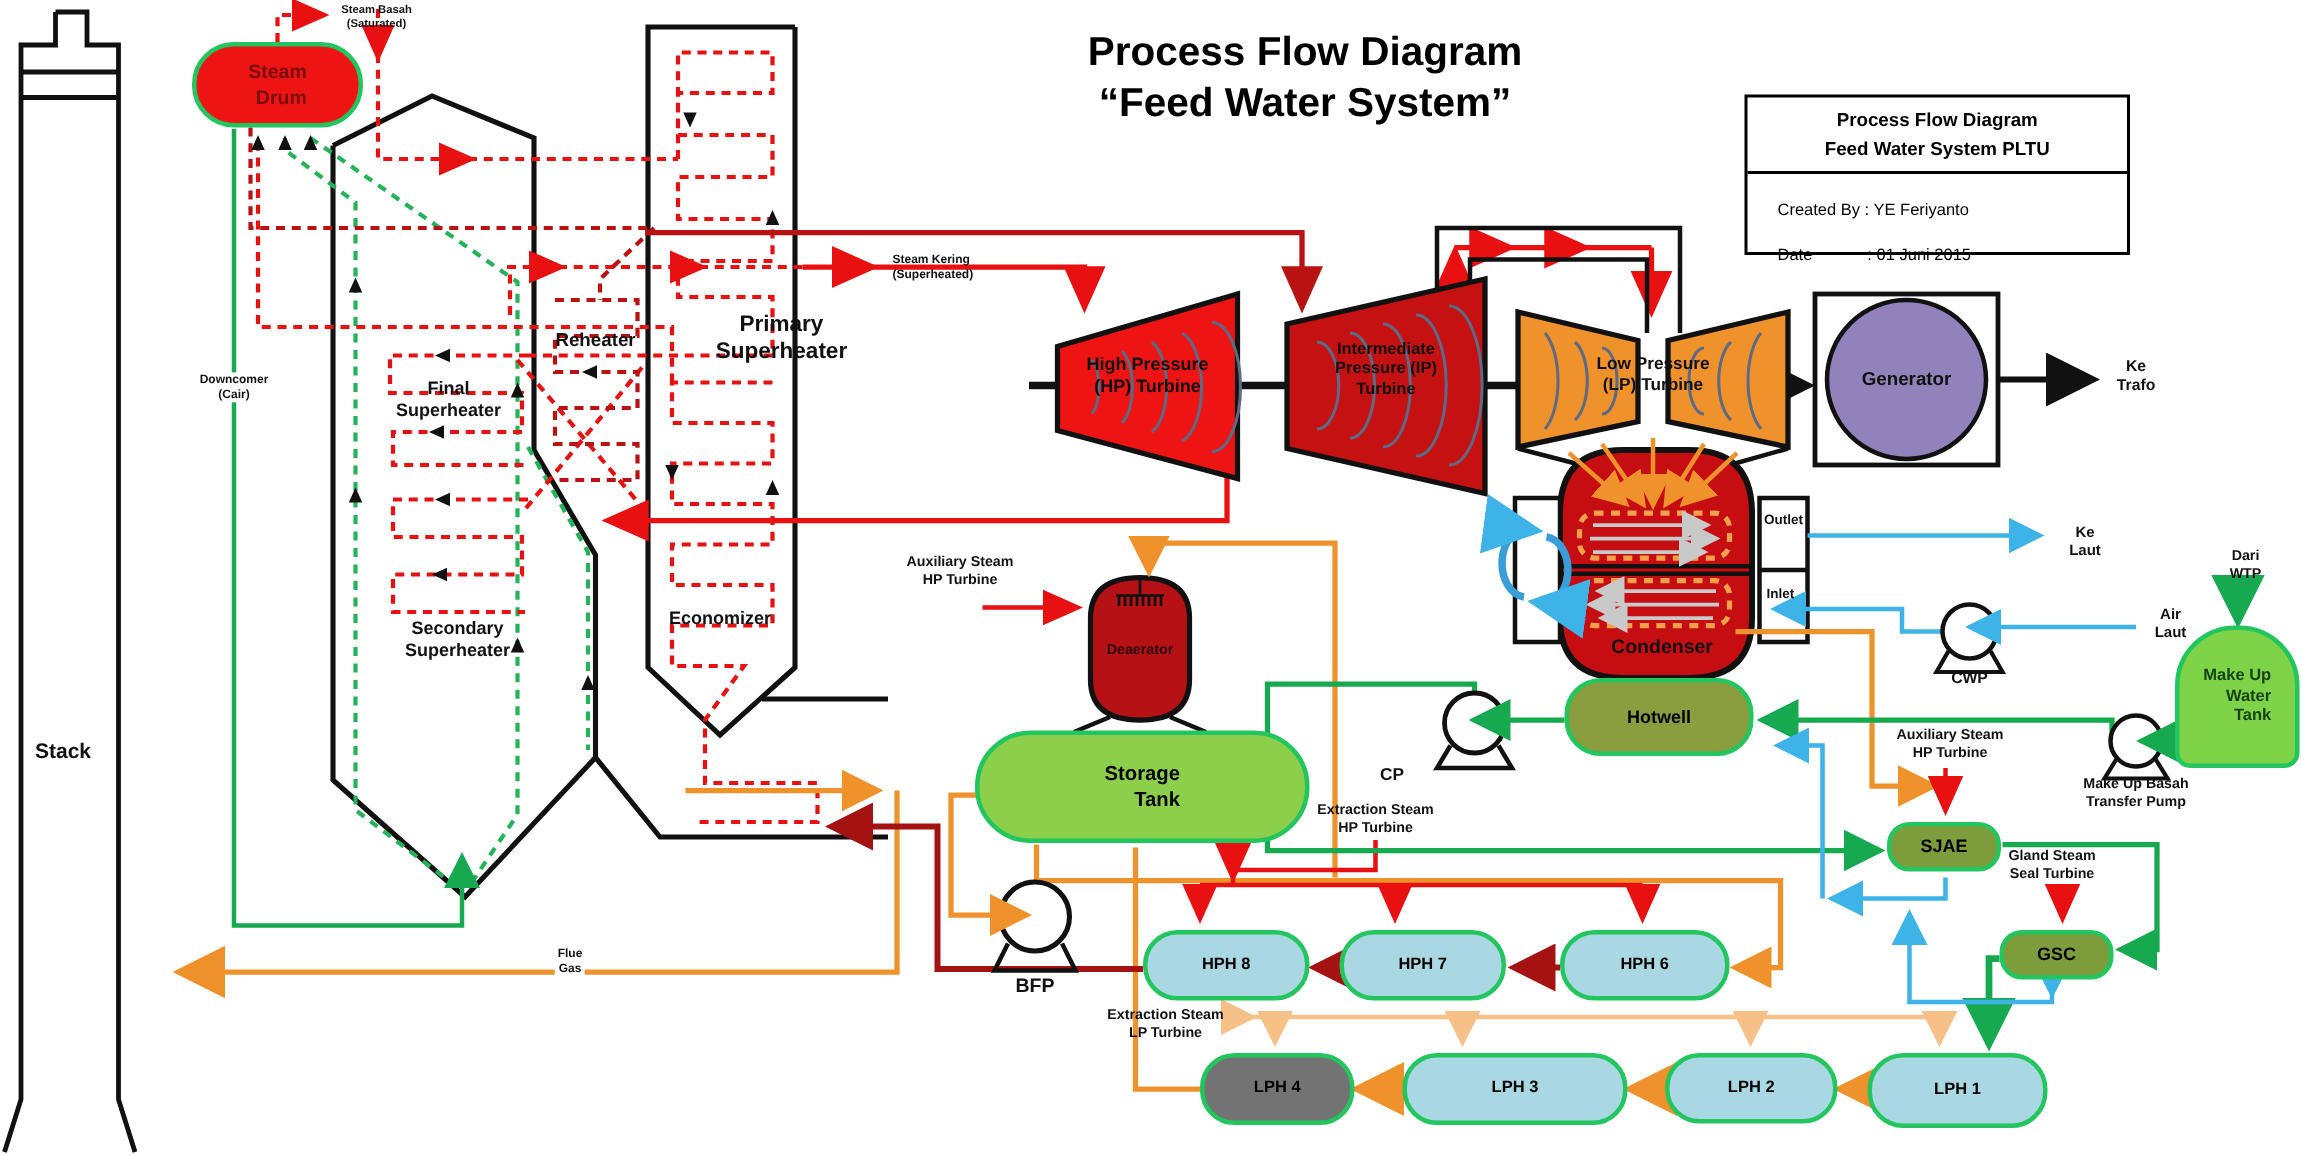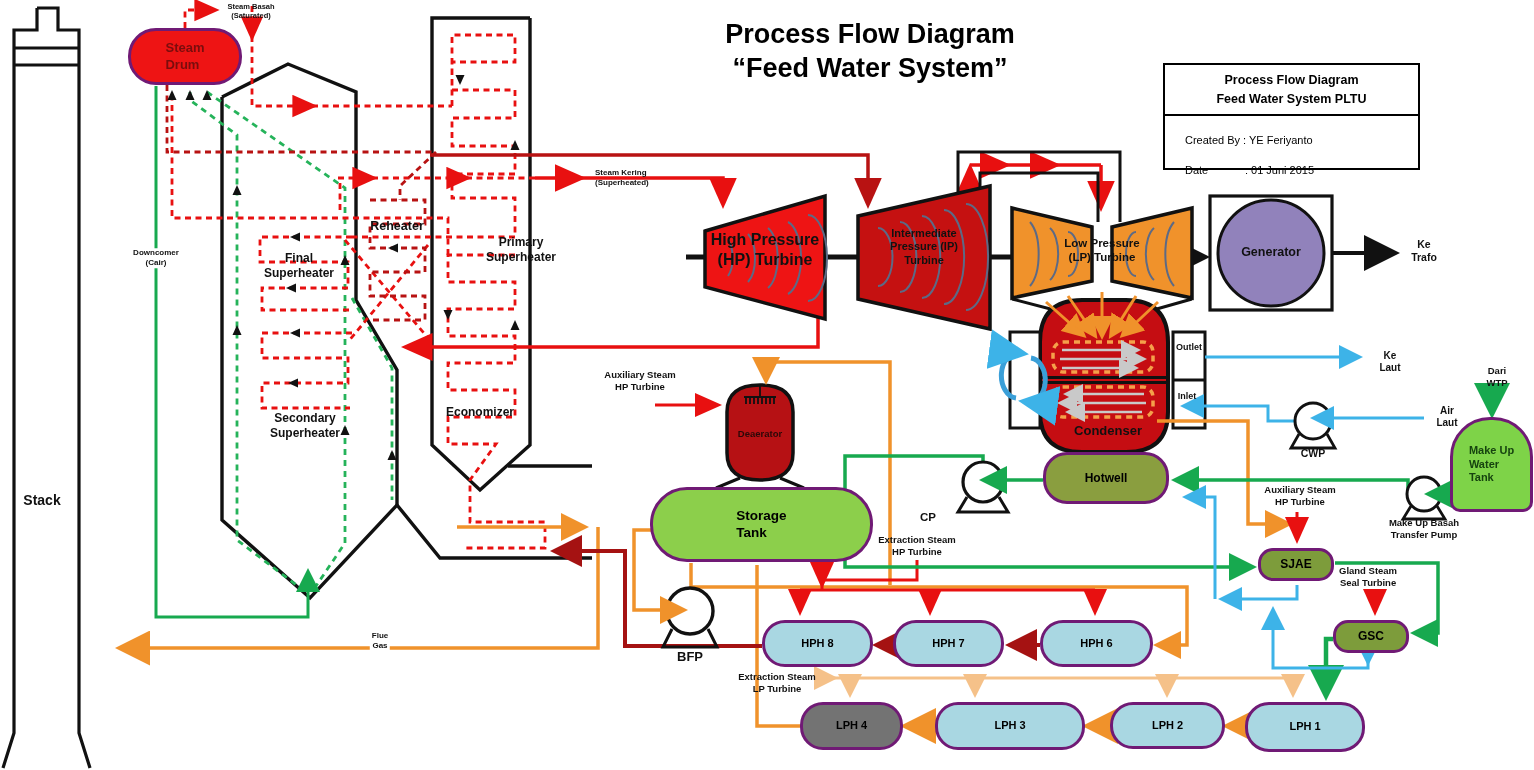--- a/index.html
+++ b/index.html
@@ -4,22 +4,22 @@
 <style>
   html,body{margin:0;padding:0;background:#fff;}
   #canvas{position:relative;width:1534px;height:770px;background:#fff;overflow:hidden;
           font-family:"Liberation Sans",sans-serif;}
   #wires{position:absolute;left:0;top:0;}
   .lbl{position:absolute;transform:translate(-50%,-50%);white-space:pre-line;text-align:center;
        font-weight:bold;color:#111;line-height:1.22;z-index:5;}
   .lbl-left{position:absolute;transform:translate(0,-50%);white-space:pre-line;text-align:left;
        font-weight:bold;color:#111;line-height:1.22;z-index:5;}
   .whitebg{background:#fff;padding:0 2px;}
-  .vessel{position:absolute;border:3px solid #701a75;display:flex;align-items:center;justify-content:center;
-       text-align:left;white-space:pre-line;font-weight:bold;line-height:1.25;z-index:4;box-sizing:border-box;}
+  .vessel{position:absolute;border:3px solid #22c55e;display:flex;align-items:center;justify-content:center;
+       text-align:right;white-space:pre-line;font-weight:bold;line-height:1.25;z-index:4;box-sizing:border-box;}
   .pre{white-space:pre;}
   #title{position:absolute;left:870px;top:52px;transform:translate(-50%,-50%);width:520px;
        text-align:center;font-size:27px;font-weight:bold;white-space:pre-line;line-height:1.25;z-index:5;}
   #legend{position:absolute;left:1163px;top:63px;width:257px;height:107px;border:2.5px solid #000;
        background:#fff;z-index:5;box-sizing:border-box;}
   #legend .ttl{border-bottom:2.5px solid #000;text-align:center;font-weight:bold;font-size:12.5px;
        padding:6px 0 5px 0;white-space:pre-line;line-height:1.5;}
   #legend .row{font-weight:normal;font-size:11px;padding:18px 0 0 20px;}
 </style>
 </head>
@@ -332,29 +332,29 @@
 <div class="lbl" style="left:42px;top:501px;font-size:14px;">Stack</div>
 <div class="lbl" style="left:251px;top:11px;font-size:7.5px;">Steam Basah
 (Saturated)</div>
 <div class="lbl whitebg" style="left:156px;top:258px;font-size:8px;">Downcomer
 (Cair)</div>
 <div class="lbl" style="left:299px;top:266px;font-size:12px;">Final
 Superheater</div>
 <div class="lbl" style="left:305px;top:426px;font-size:12px;">Secondary
 Superheater</div>
 <div class="lbl" style="left:397px;top:227px;font-size:12.5px;">Reheater</div>
-<div class="lbl" style="left:521px;top:226px;font-size:12px;margin-top:24px;">Primary
+<div class="lbl" style="left:521px;top:226px;font-size:15px;">Primary
 Superheater</div>
 <div class="lbl" style="left:480px;top:412px;font-size:12px;">Economizer</div>
 <div class="lbl-left" style="left:595px;top:178px;font-size:8px;">Steam Kering
 (Superheated)</div>
 <div class="lbl whitebg" style="left:380px;top:641px;font-size:8px;">Flue
 Gas</div>
 
-<div class="lbl" style="left:765px;top:250px;font-size:16px;">High Pressure
+<div class="lbl" style="left:765px;top:250px;font-size:12px;">High Pressure
 (HP) Turbine</div>
 <div class="lbl" style="left:924px;top:247px;font-size:11px;">Intermediate
 Pressure (IP)
 Turbine</div>
 <div class="lbl" style="left:1102px;top:250px;font-size:11.5px;">Low Pressure
 (LP) Turbine</div>
 <div class="lbl" style="left:1271px;top:253px;font-size:12.5px;">Generator</div>
 <div class="lbl" style="left:1424px;top:251px;font-size:10.5px;">Ke
 Trafo</div>
 

